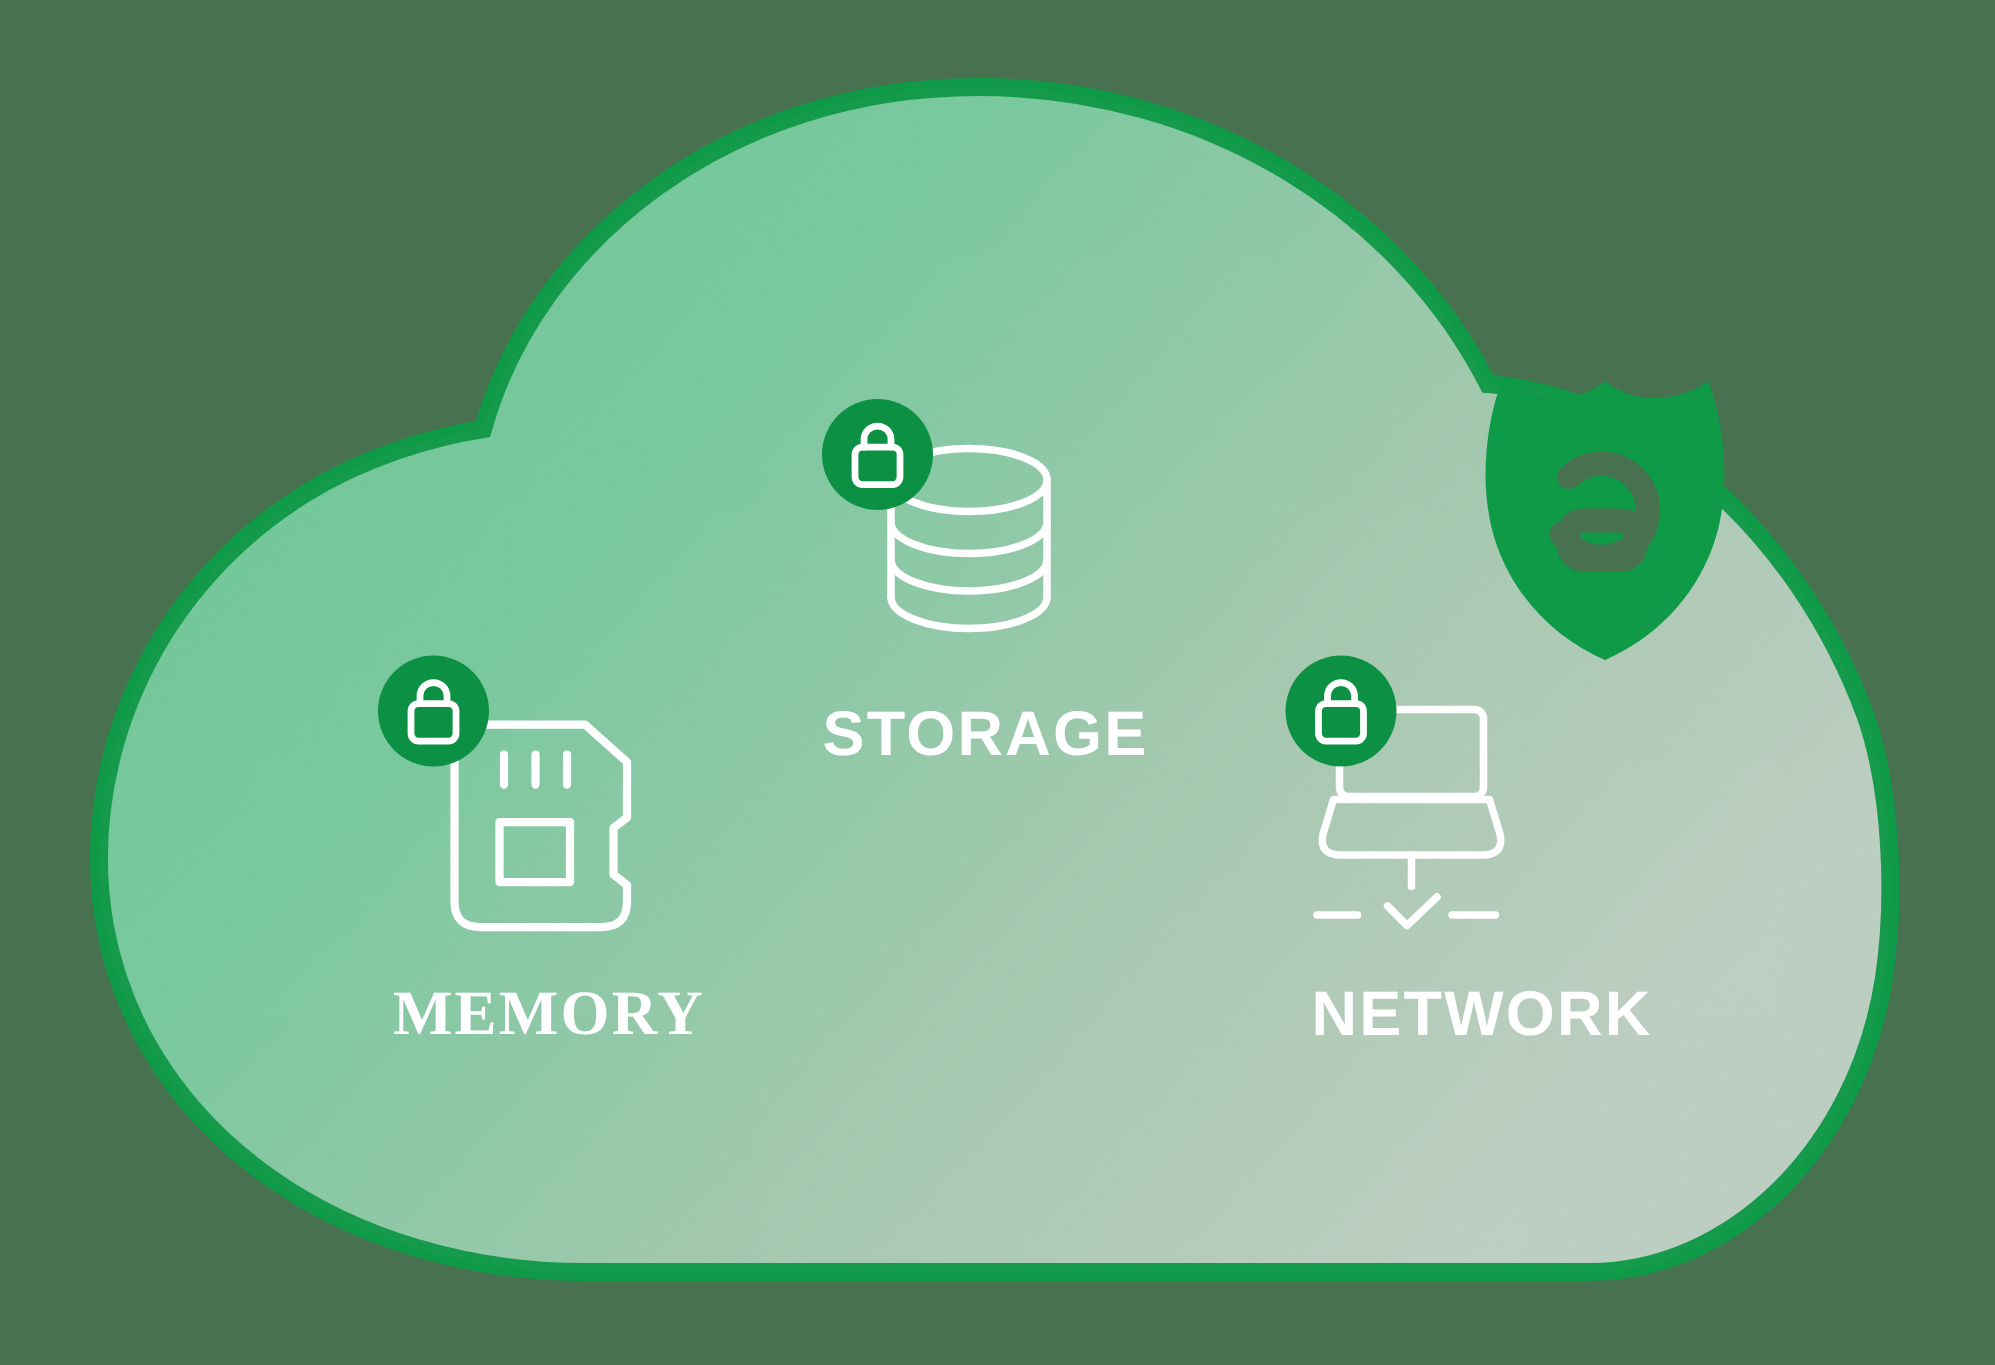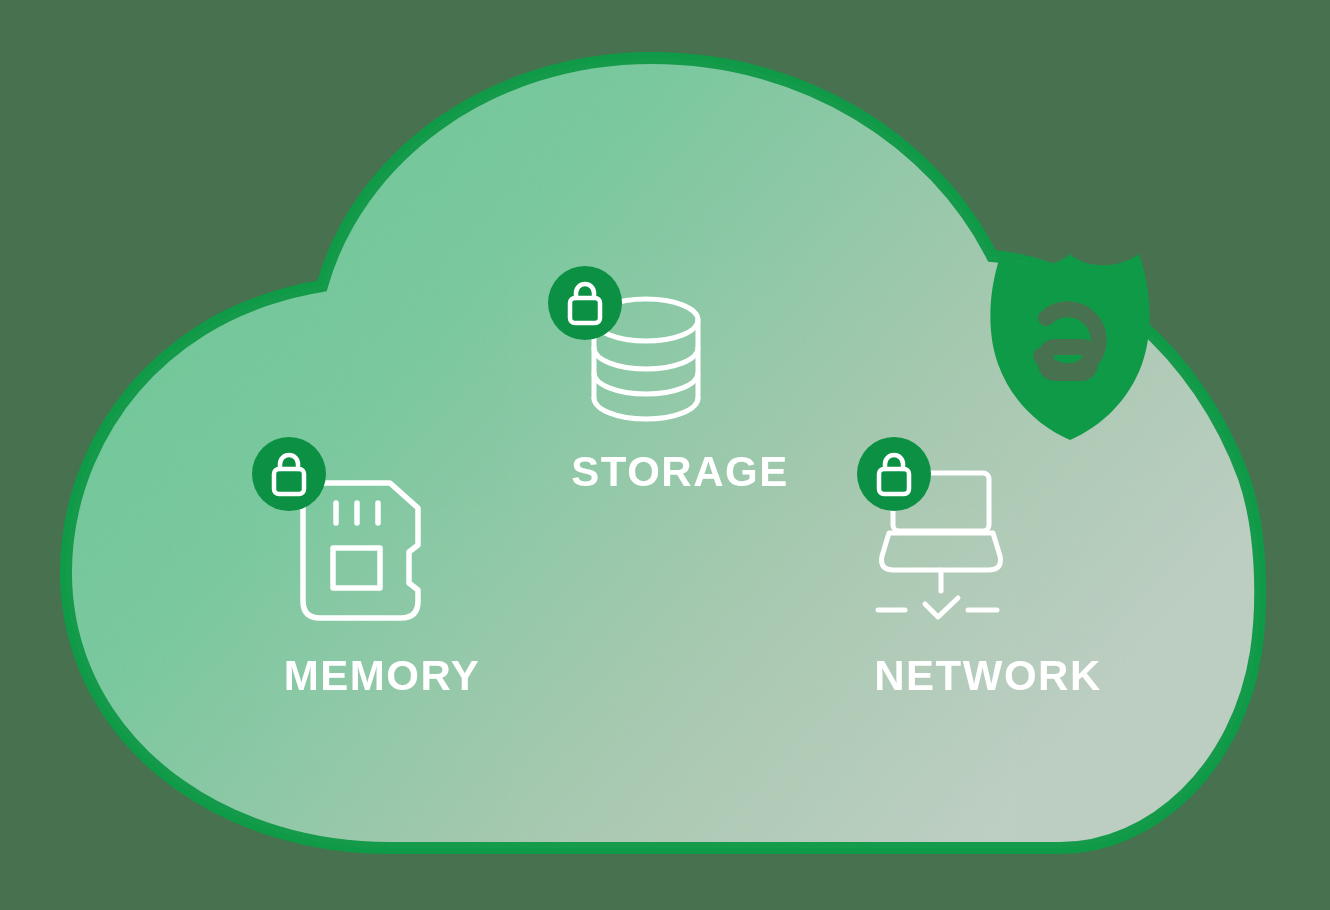--- a/index.html
+++ b/index.html
@@ -25,22 +25,22 @@
     position: absolute;
     transform: translateX(-50%);
     color: #ffffff;
     font-weight: 700;
     font-size: 42px;
     line-height: 1.1;
     letter-spacing: 1.5px;
     white-space: nowrap;
     text-align: center;
   }
-  .label-storage { left: 657px; top: 449px; margin-left: 23px; }
-  .label-memory  { left: 382px; top: 653px; }
+  .label-storage { left: 657px; top: 466px; }
+  .label-memory  { left: 366px; top: 653px; font-family: Liberation Serif, serif; }
   .label-network { left: 950px; top: 653px; margin-left: 38px; }
 </style>
 </head>
 <body>
 
 <div class="stage">
 
   <svg width="1330" height="910" viewBox="0 0 1330 910">
     <defs>
       <linearGradient id="cloudGrad" x1="0" y1="0" x2="1" y2="0.6">

